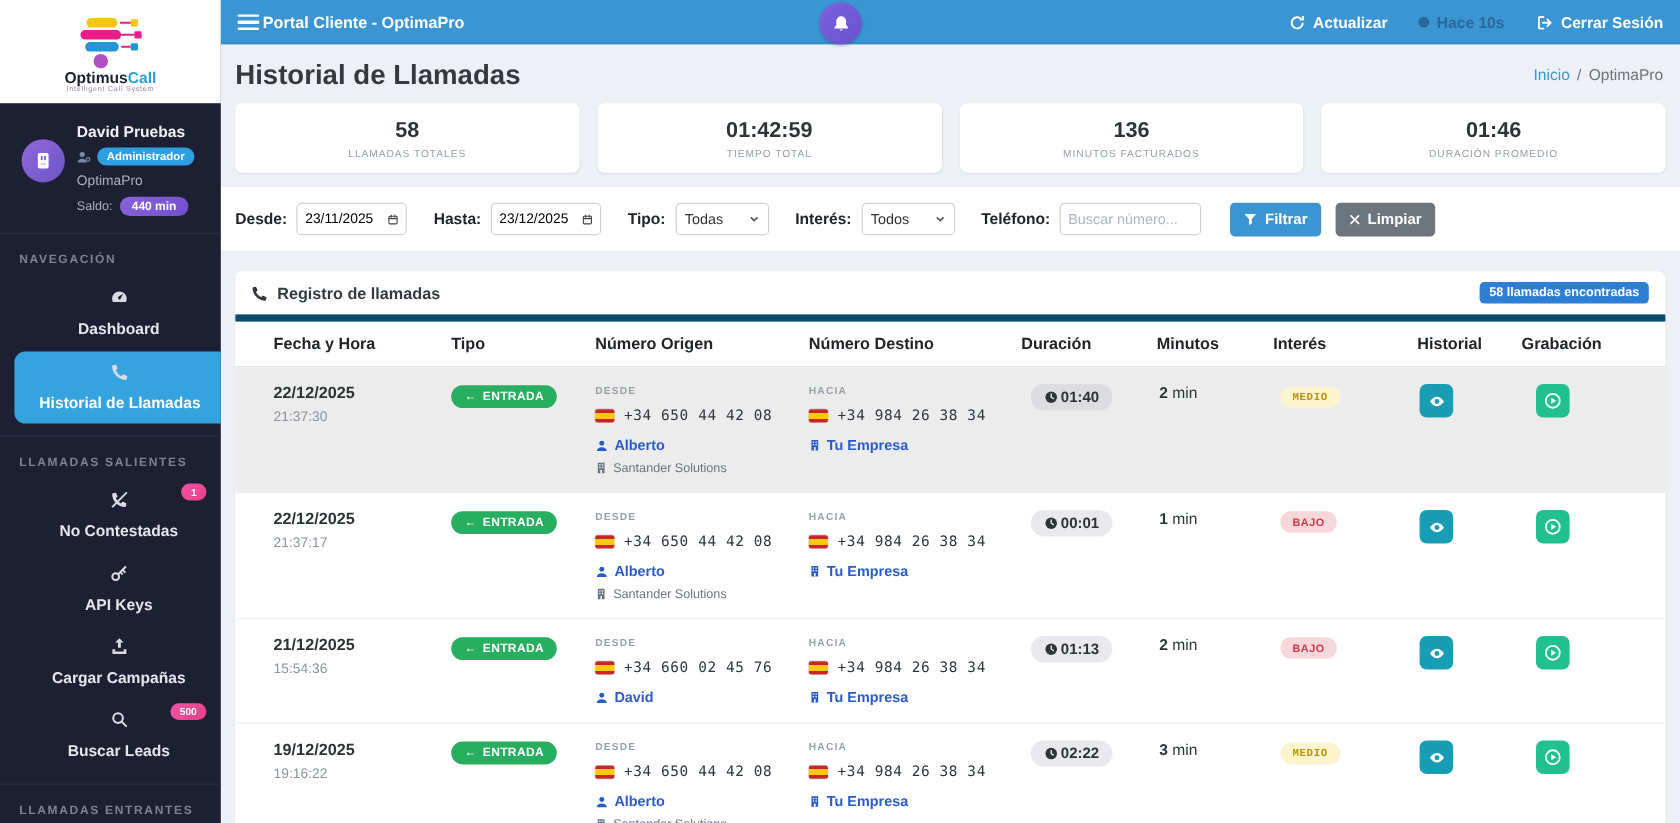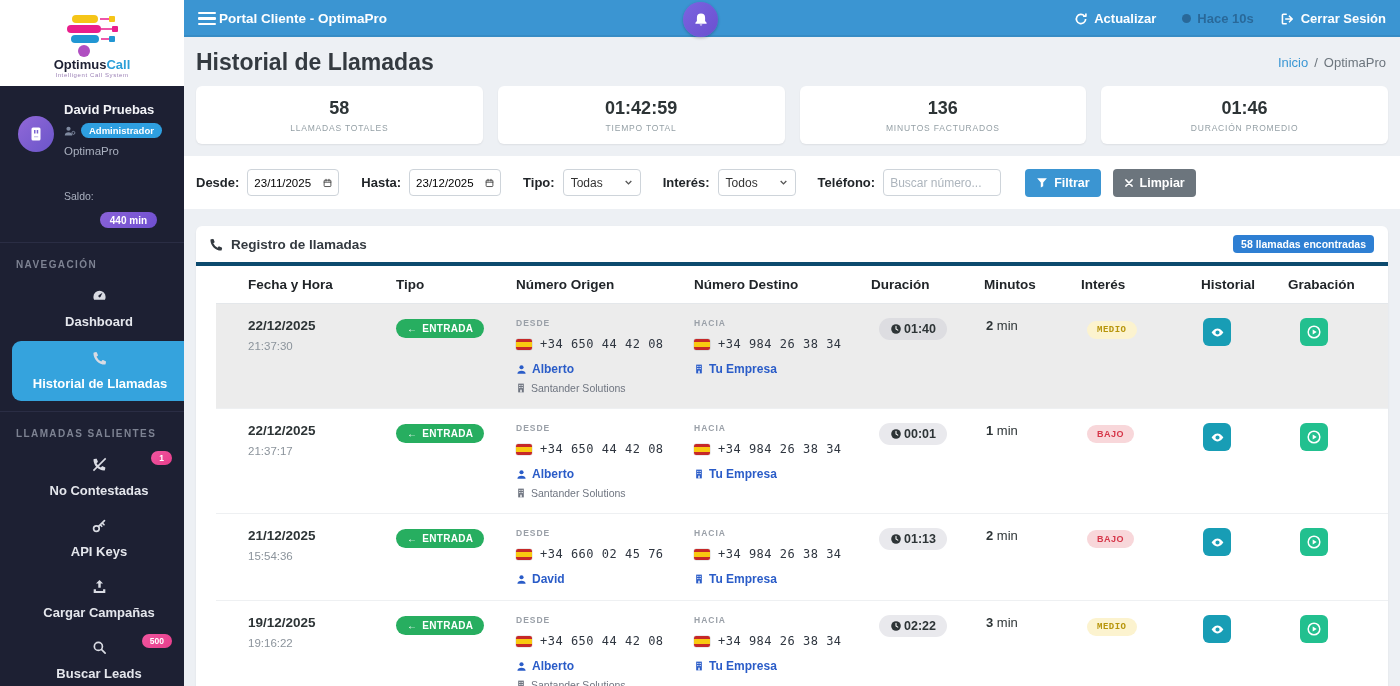--- a/index.html
+++ b/index.html
@@ -19,21 +19,21 @@
   .avatar { width:36px; height:36px; border-radius:50%; flex:0 0 36px;
     background:linear-gradient(135deg,#9168d8,#6a55c9); display:flex;
     align-items:center; justify-content:center; margin-top:14px; }
   .u-name { color:#f2f3f7; font-size:13px; font-weight:700; margin-bottom:6px; }
   .u-role { display:flex; align-items:center; gap:5px; margin-bottom:7px; }
   .role-badge { background:#2e9fe0; color:#fff; font-size:9.5px; font-weight:700;
     padding:2px 8px; border-radius:8px; }
   .u-company { color:#aab0bf; font-size:11.5px; margin-bottom:7px; }
   .u-saldo { display:flex; align-items:center; gap:6px; color:#aab0bf; font-size:10.5px; }
   .saldo-pill { background:linear-gradient(135deg,#8a63d8,#6f4fd0); color:#fff;
-    font-size:10px; font-weight:700; padding:2.5px 10px; border-radius:9px;margin-top:48px; }
+    font-size:10px; font-weight:700; padding:2.5px 10px; border-radius:9px; }
   .nav-section { padding-top:10px; }
   .nav-section + .nav-section { border-top:1px solid #2a2d44; margin-top:10px; }
   .sec-label { color:#7d8292; font-size:10px; font-weight:700; letter-spacing:1.4px;
     padding:6px 16px 8px; }
   .nav-item { display:flex; align-items:center; gap:11px; color:#e4e6ec;
     font-size:13px; font-weight:600; padding:10px 12px 10px 26px; position:relative;
     cursor:pointer;flex-direction:column; }
   .nav-item .nicon { width:16px; display:flex; justify-content:center; color:#d9dbe3; }
   .nav-item.active { background:#35a3dd; margin:2px 0 2px 12px; border-radius:9px 0 0 9px;
     padding-left:16px; color:#fff; }
@@ -89,28 +89,28 @@
   .btn { height:28px; border:none; border-radius:4px; color:#fff; font-size:12.5px;
     font-weight:700; display:flex; align-items:center; gap:6px; padding:0 11px;
     cursor:pointer; font-family:"Liberation Sans",sans-serif; }
   .btn-filtrar { background:#3b95d2; margin-left:16px; }
   .btn-limpiar { background:#6c757d; margin-left:4px; }
 
   
   .panel { margin:17px 12px 0; background:#fff; border-radius:6px;
     box-shadow:0 1px 2px rgba(0,0,0,.08); overflow:hidden; }
   .panel-head { display:flex; align-items:center; justify-content:space-between;
-    padding:9px 14px; border-bottom:4px solid #0c4a6e; }
+    padding:9px 14px; border-bottom:6px solid #0c4a6e; }
   .panel-title { display:flex; align-items:center; gap:8px; font-size:13.5px;
     font-weight:700; color:#343a40; }
   .count-badge { background:#2e7fd3; color:#fff; font-size:10.5px; font-weight:700;
     padding:3px 8px; border-radius:4px; }
   .gridrow { display:grid;
     grid-template-columns:148px 120px 178px 177px 113px 97px 120px 87px 1fr;
-    padding-left:32px; align-items:start;margin-left:20px; }
+    padding-left:32px; align-items:start; }
   .thead { padding-top:11px; padding-bottom:11px; border-bottom:1px solid #e4e7ea;
     font-weight:700; font-size:13.5px; color:#212529; }
   .trow { padding-top:14px; padding-bottom:14px; border-bottom:1px solid #eef0f2; }
   .trow.hl { background:#ececec; }
   .c-date { font-size:13.5px; font-weight:700; color:#2d3436; }
   .c-time { font-size:11.5px; color:#8b939b; margin-top:7px; }
   .type-pill { display:inline-flex; align-items:center; gap:5px; background:#27ae60;
     color:#fff; font-size:10px; font-weight:700; padding:4px 11px; border-radius:12px;
     letter-spacing:.3px; }
   .dir-label { font-size:8.5px; color:#9aa0a8; letter-spacing:1px; font-weight:600; }

